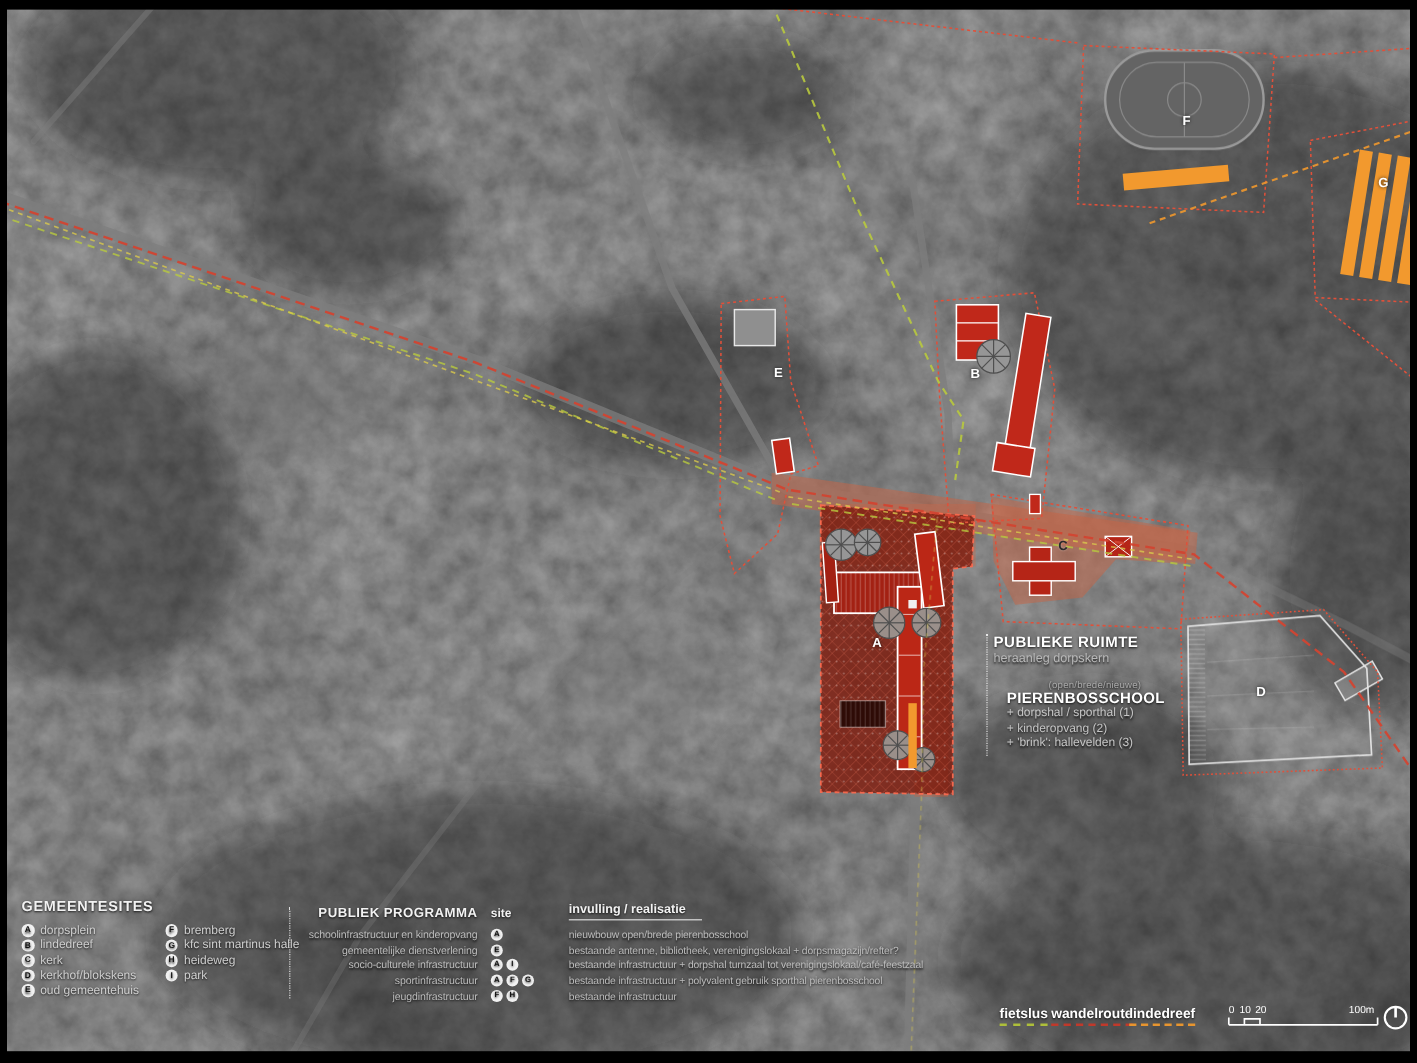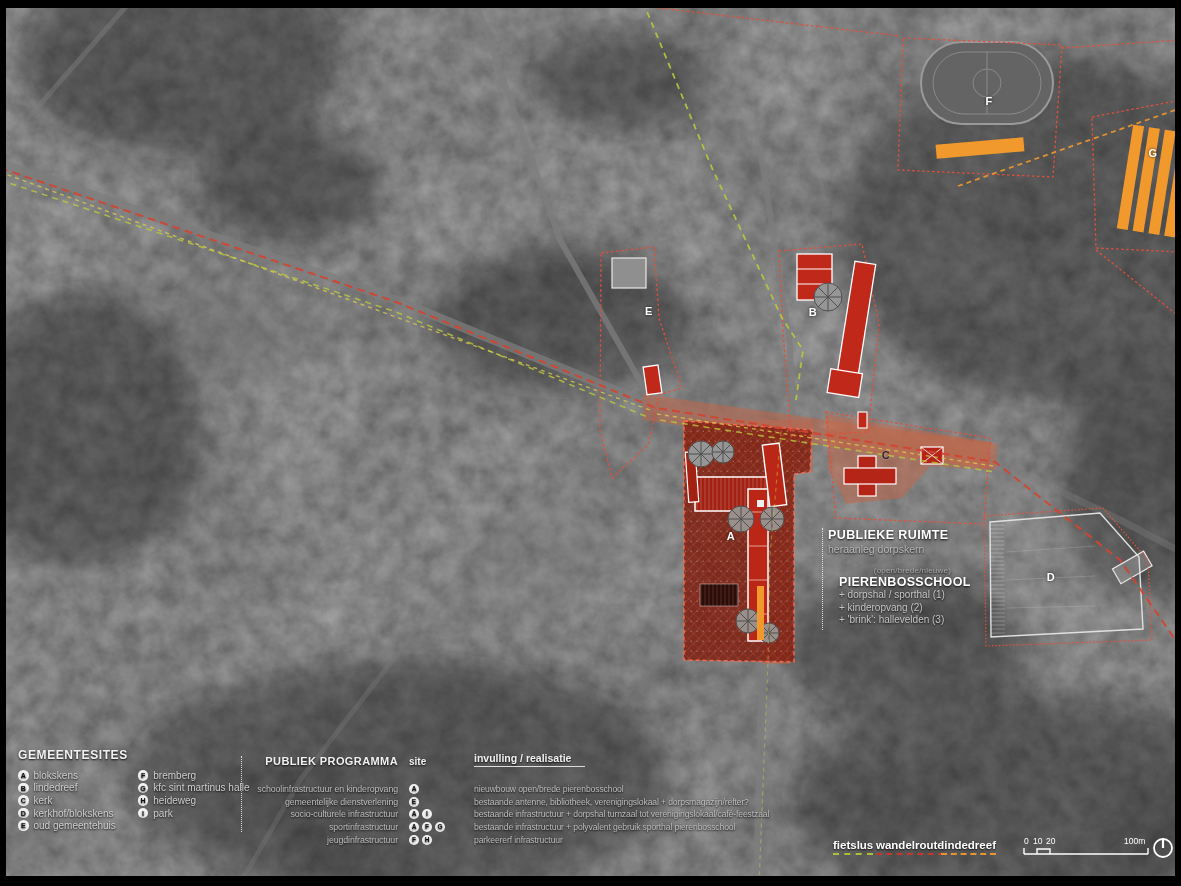--- a/index.html
+++ b/index.html
@@ -29,21 +29,21 @@
          margin-right:5px;flex:0 0 auto;}
   .leglbl{font-size:10px;color:#cfcfcf;white-space:nowrap;}
   #sites .cols{display:flex;gap:22px;}
   
   #prog{left:248px;top:748px;width:640px;}
   .prow{display:grid;grid-template-columns:150px 54px 380px;column-gap:11px;align-items:center;height:12.6px;}
   .prow .c1{text-align:right;font-size:8.8px;color:#bdbdbd;letter-spacing:-.1px;white-space:nowrap;}
   .prow .c2{display:flex;gap:3px;}
   .prow .c2 .badge{margin-right:0;width:10px;height:10px;font-size:6.5px;line-height:10.5px;}
   .prow .c3{font-size:8.6px;color:#bdbdbd;letter-spacing:-.12px;white-space:nowrap;}
-  .phead{display:grid;grid-template-columns:150px 54px 380px;column-gap:11px;margin-bottom:16px;align-items:end;}
+  .phead{display:grid;grid-template-columns:150px 54px 380px;column-gap:11px;margin-bottom:6px;align-items:end;}
   .phead .h1{text-align:right;font-weight:bold;font-size:11px;color:#f2f2f2;letter-spacing:.4px;white-space:nowrap;}
   .phead .h2{font-weight:bold;font-size:10px;color:#f2f2f2;}
   .phead .h3 span{display:inline-block;font-weight:bold;font-size:10.5px;color:#f2f2f2;
                   border-bottom:1px solid #ddd;padding-bottom:2px;padding-right:14px;}
   
   .rleg{position:absolute;z-index:25;top:839px;}
   .rleg .lbl{font-weight:bold;font-size:11.5px;color:#fff;text-shadow:0 1px 2px rgba(0,0,0,.9);}
   .rleg .ul{height:0;margin-top:2px;border-bottom:2.5px dashed #888;}
   .u-green{border-color:#aebf3a !important;}
   .u-red{border-color:#c0392b !important;}
@@ -319,21 +319,21 @@
     <div class="it">+ kinderopvang (2)</div>
     <div class="it">+ 'brink': hallevelden (3)</div>
   </div>
 
   <div class="txt" id="sites">
     <div class="hdr">GEMEENTESITES</div>
     <div class="cols">
       <div>
         <div class="legrow">
             <span class="badge">A</span>
-            <span class="leglbl">blokskens</span>
+            <span class="leglbl">dorpsplein</span>
           </div>
         <div class="legrow">
             <span class="badge">B</span>
             <span class="leglbl">lindedreef</span>
           </div>
         <div class="legrow">
             <span class="badge">C</span>
             <span class="leglbl">kerk</span>
           </div>
         <div class="legrow">
@@ -404,21 +404,21 @@
         <span class="badge">G</span>
       </div>
       <div class="c3">bestaande infrastructuur + polyvalent gebruik sporthal pierenbosschool</div>
     </div>
     <div class="prow">
       <div class="c1">jeugdinfrastructuur</div>
       <div class="c2">
         <span class="badge">F</span>
         <span class="badge">H</span>
       </div>
-      <div class="c3">parkeererf infrastructuur</div>
+      <div class="c3">bestaande infrastructuur</div>
     </div>
   </div>
 
   <div class="rleg" style="left:833px;">
     <div class="lbl">fietslus</div>
     <div class="ul u-green"></div>
   </div>
   <div class="rleg" style="left:876px;">
     <div class="lbl">wandelroute</div>
     <div class="ul u-red"></div>

